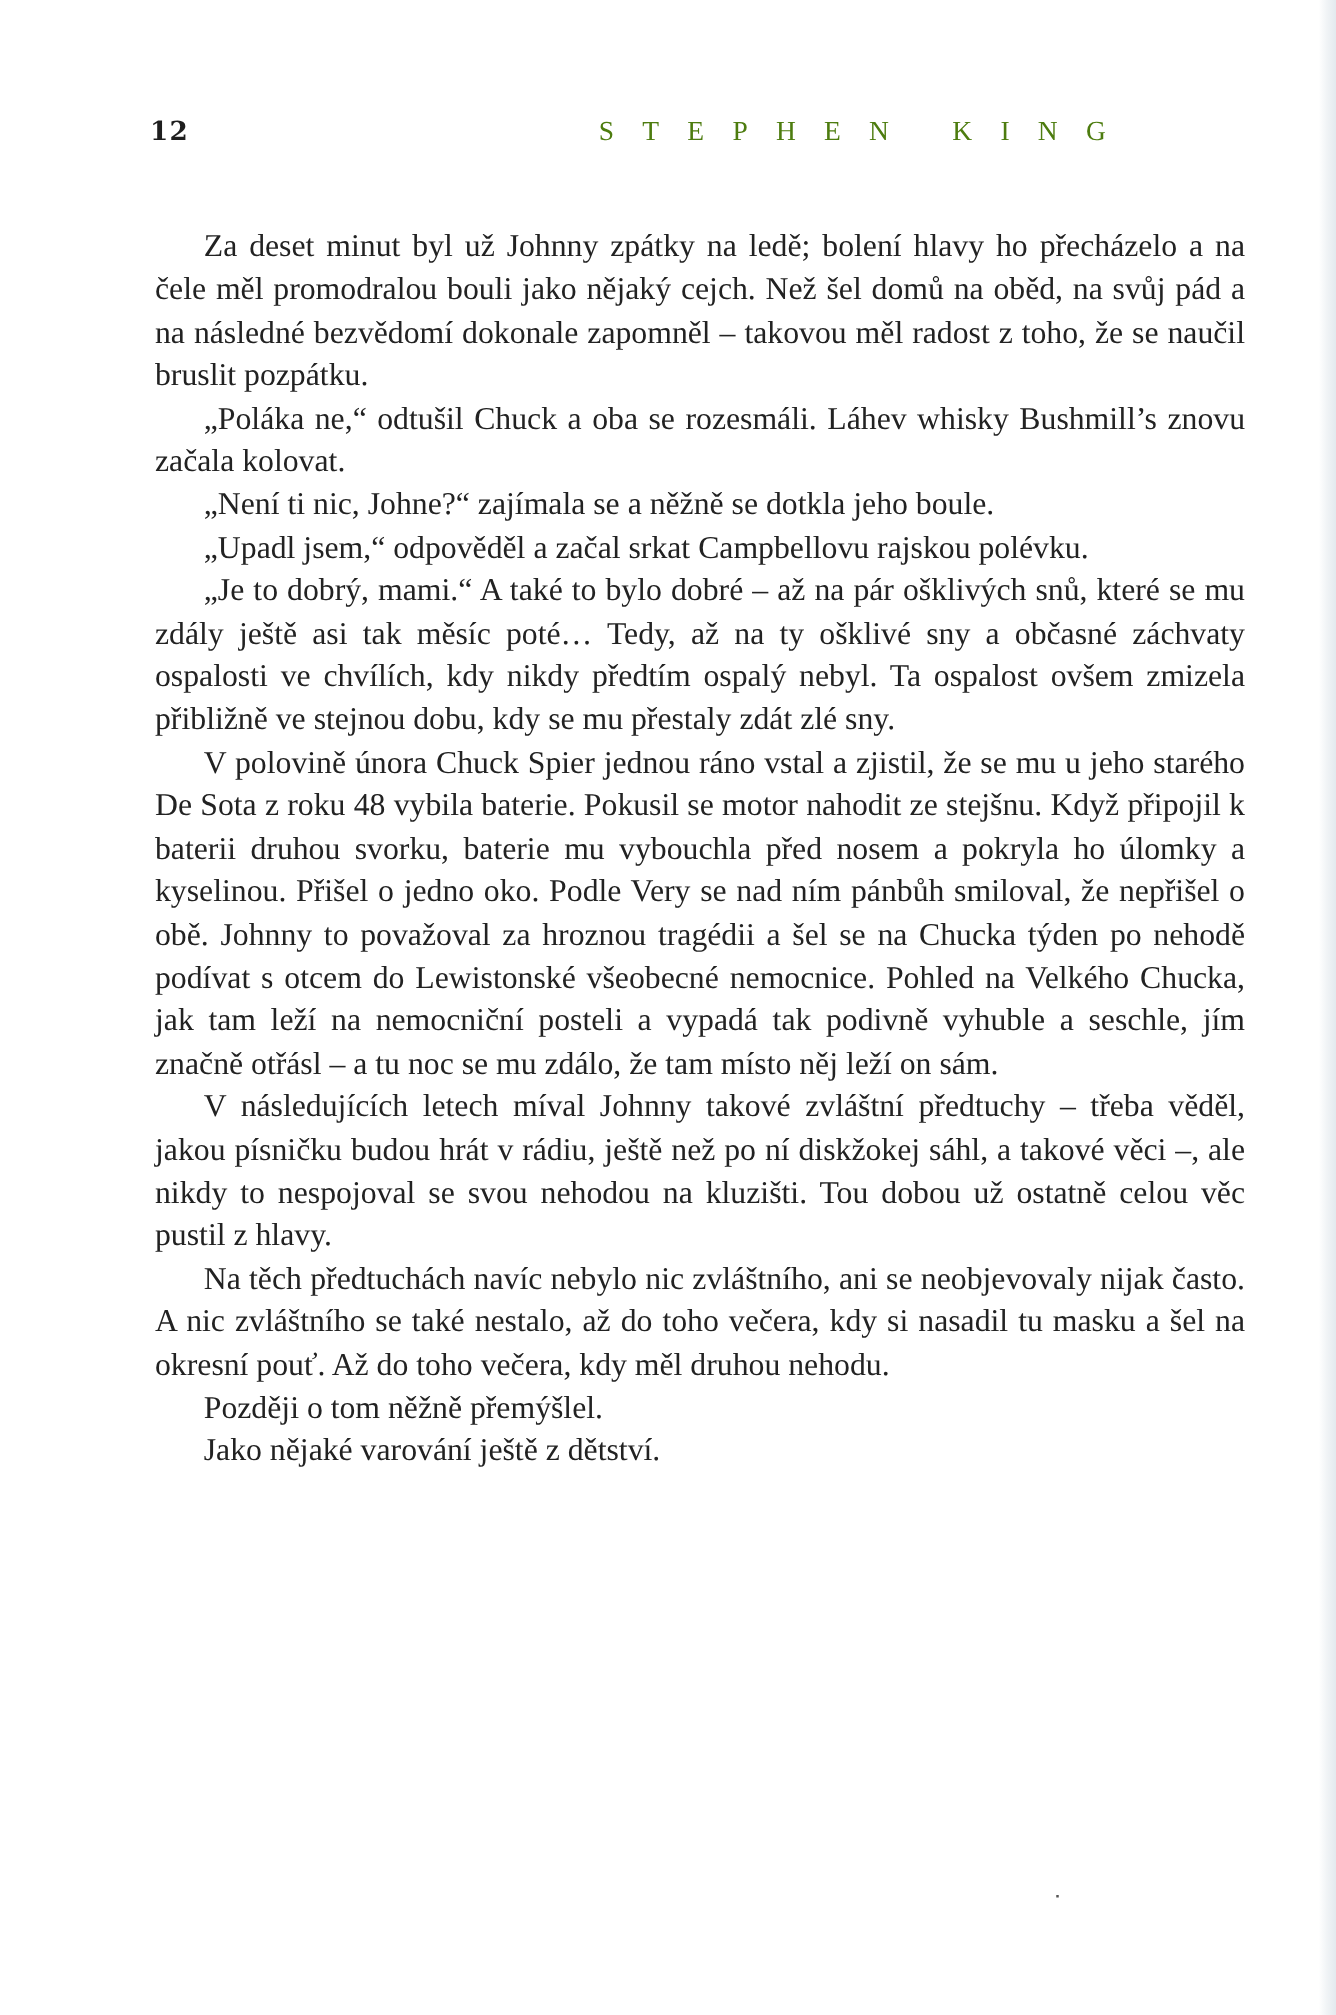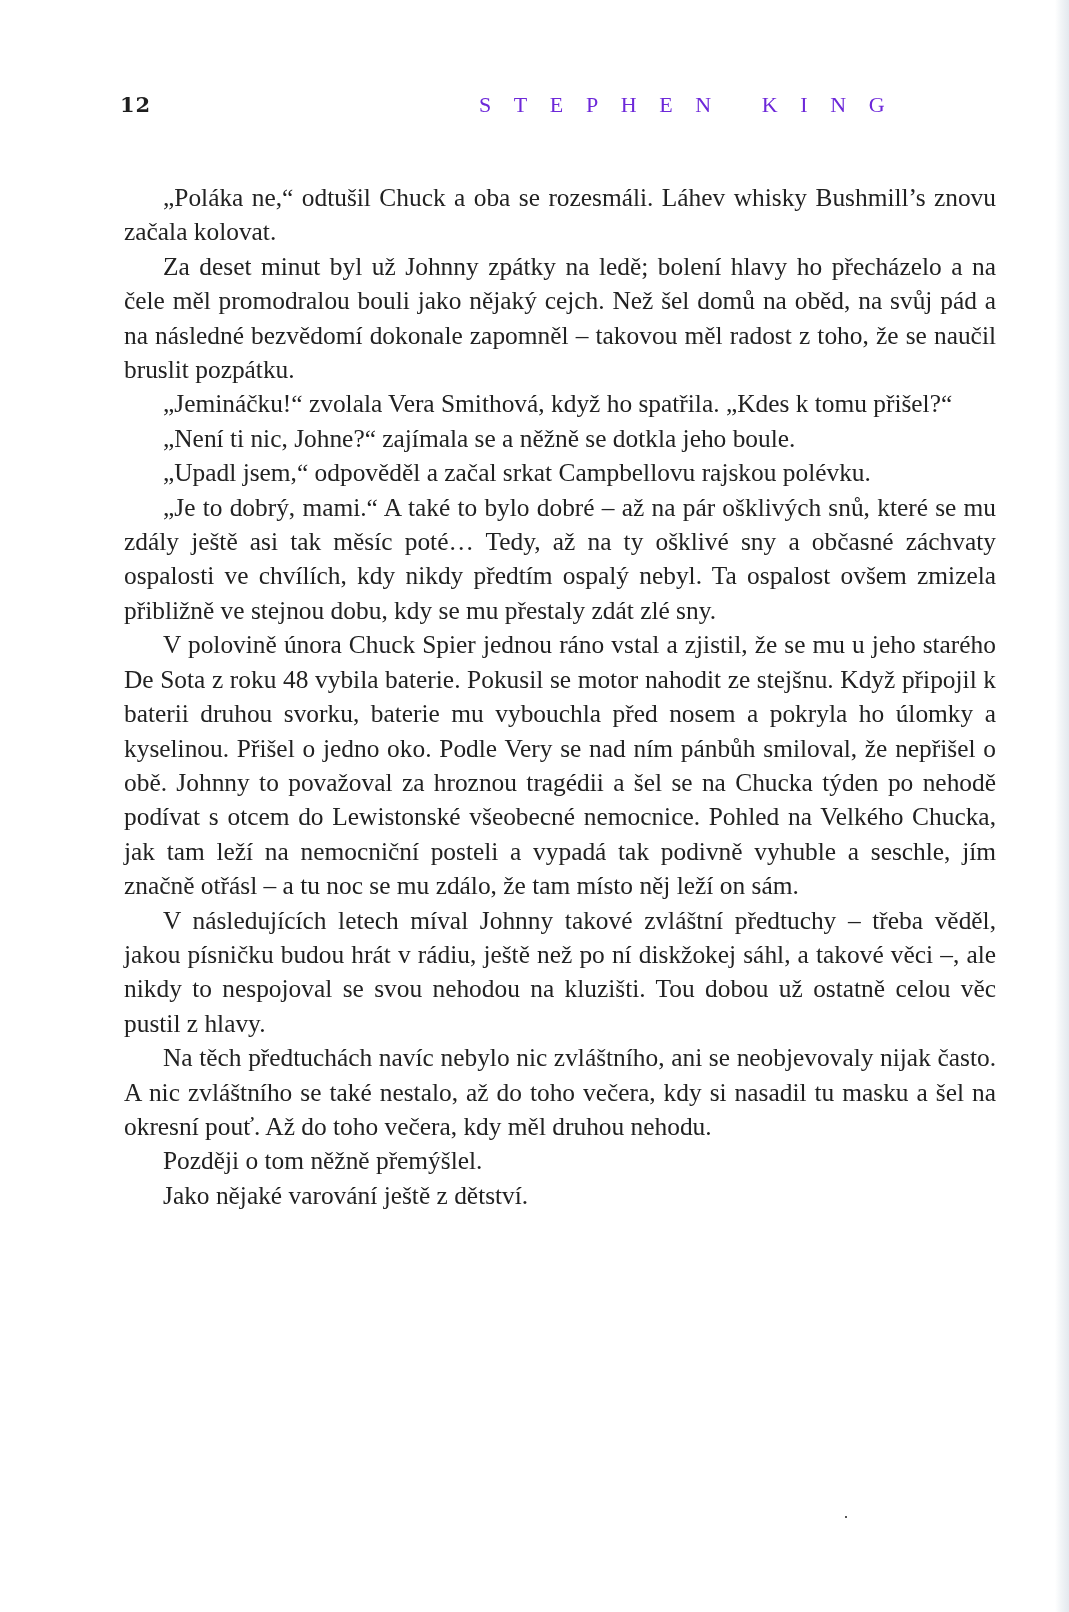--- a/index.html
+++ b/index.html
@@ -40,21 +40,21 @@
       letter-spacing: 1px;
       color: #1e1e1e;
     }
     .author {
       position: absolute;
       left: 359px;
       top: 4px;
       font-family: "Liberation Serif", serif;
       font-size: 22px;
       letter-spacing: 22.6px;
-      color: #6d28d9;
+      color: #4d7c0f;
       white-space: nowrap;
     }
     .body-text {
       position: absolute;
       top: 180px;
       left: 124px;
       width: 872px;
       font-family: "Liberation Serif", serif;
       font-size: 25.4px;
       line-height: 34.4px;
@@ -80,23 +80,22 @@
 <body>
 
 <div class="page-edge"></div>
 
 <div class="running-head">
   <span class="folio">12</span>
   <span class="author">STEPHEN KING</span>
 </div>
 
 <div class="body-text">
+  <p class="para">Za deset minut byl už Johnny zpátky na ledě; bolení hlavy ho přechá­zelo a na čele měl promodralou bouli jako nějaký cejch. Než šel domů na oběd, na svůj pád a na následné bezvědomí dokonale zapomněl – takovou měl radost z toho, že se naučil bruslit pozpátku.</p>
   <p class="para">„Poláka ne,“ odtušil Chuck a oba se rozesmáli. Láhev whisky Bush­mill’s znovu začala kolovat.</p>
-  <p class="para">Za deset minut byl už Johnny zpátky na ledě; bolení hlavy ho přechá­zelo a na čele měl promodralou bouli jako nějaký cejch. Než šel domů na oběd, na svůj pád a na následné bezvědomí dokonale zapomněl – takovou měl radost z toho, že se naučil bruslit pozpátku.</p>
-  <p class="para">„Jemináčku!“ zvolala Vera Smithová, když ho spatřila. „Kdes k tomu přišel?“</p>
   <p class="para">„Není ti nic, Johne?“ zajímala se a něžně se dotkla jeho boule.</p>
   <p class="para">„Upadl jsem,“ odpověděl a začal srkat Campbellovu rajskou polévku.</p>
   <p class="para">„Je to dobrý, mami.“ A také to bylo dobré – až na pár ošklivých snů, které se mu zdály ještě asi tak měsíc poté… Tedy, až na ty ošklivé sny a občasné záchvaty ospalosti ve chvílích, kdy nikdy předtím ospalý nebyl. Ta ospalost ovšem zmizela přibližně ve stejnou dobu, kdy se mu přestaly zdát zlé sny.</p>
   <p class="para">V polovině února Chuck Spier jednou ráno vstal a zjistil, že se mu u jeho starého De Sota z roku 48 vybila baterie. Pokusil se motor nahodit ze stejšnu. Když připojil k baterii druhou svorku, baterie mu vybouchla před nosem a pokryla ho úlomky a kyselinou. Přišel o jedno oko. Podle Very se nad ním pánbůh smiloval, že nepřišel o obě. Johnny to považoval za hroznou tragédii a šel se na Chucka týden po nehodě podívat s otcem do Lewistonské všeobecné nemocnice. Pohled na Velkého Chucka, jak tam leží na nemocniční posteli a vypadá tak podivně vyhuble a seschle, jím značně otřásl – a tu noc se mu zdálo, že tam místo něj leží on sám.</p>
   <p class="para">V následujících letech míval Johnny takové zvláštní předtuchy – třeba věděl, jakou písničku budou hrát v rádiu, ještě než po ní diskžokej sáhl, a takové věci –, ale nikdy to nespojoval se svou nehodou na kluzišti. Tou dobou už ostatně celou věc pustil z hlavy.</p>
   <p class="para">Na těch předtuchách navíc nebylo nic zvláštního, ani se neobjevovaly nijak často. A nic zvláštního se také nestalo, až do toho večera, kdy si nasadil tu masku a šel na okresní pouť. Až do toho večera, kdy měl druhou nehodu.</p>
   <p class="para">Později o tom něžně přemýšlel.</p>
   <p class="para">Jako nějaké varování ještě z dětství.</p>
 </div>
 

